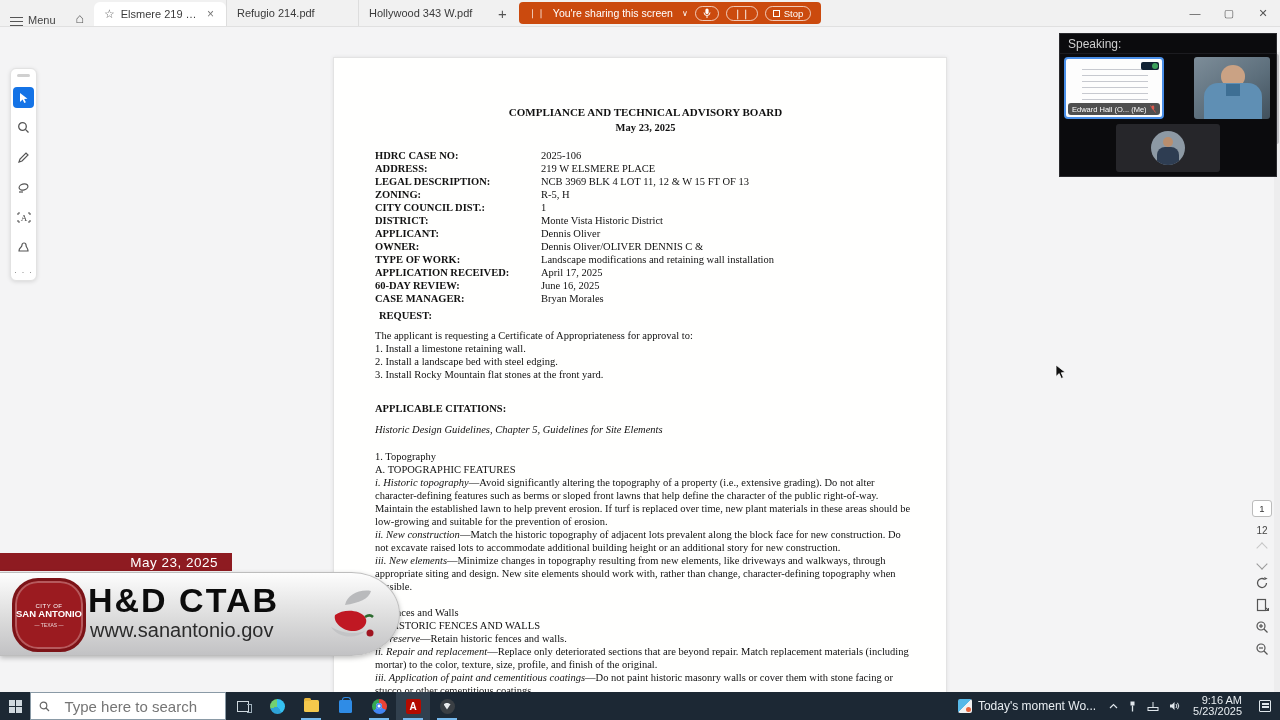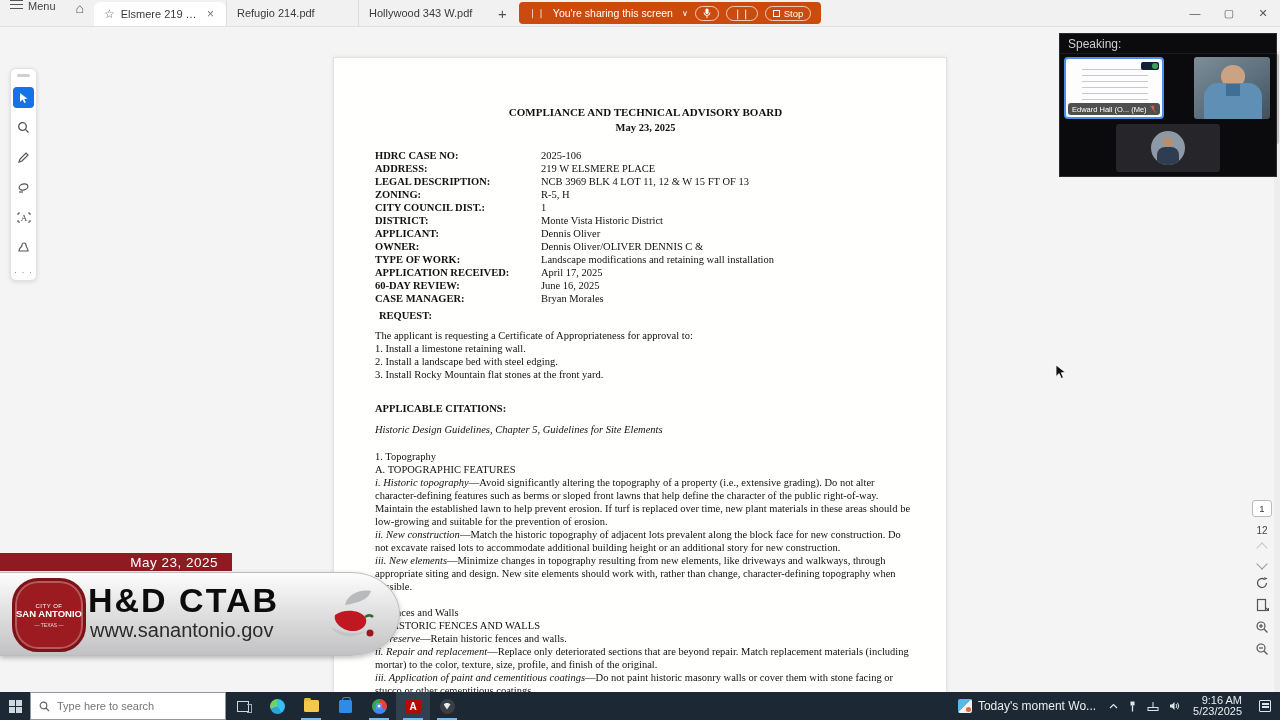--- a/index.html
+++ b/index.html
@@ -3,21 +3,21 @@
 <meta charset="utf-8">
 <style>
   * { margin:0; padding:0; box-sizing:border-box; }
   html,body { width:1280px; height:720px; overflow:hidden; background:#e8e8e8;
     font-family:"Liberation Sans", sans-serif; }
   .window { position:relative; width:1280px; height:720px; background:#f4f4f5; }
 
   
   .titlebar { position:absolute; top:0; left:0; right:0; height:27px; background:#f1f1f1;
     display:flex; align-items:stretch; font-size:11px; color:#333; border-bottom:1px solid #e0e0e0; }
-  .tb-btn { display:flex; align-items:flex-start; gap:5px; padding:0 10px; color:#444; cursor:default; }
+  .tb-btn { display:flex; align-items:flex-end; gap:5px; padding:0 10px; color:#444; cursor:default; }
   .hamburger { width:13px; height:9px; border-top:1.5px solid #555; border-bottom:1.5px solid #555; position:relative; }
   .hamburger:before { content:""; position:absolute; left:0; right:0; top:2.7px; border-top:1.5px solid #555; }
   .home-glyph { font-size:14px; color:#555; }
   .tab { display:flex; align-items:center; gap:6px; padding:0 10px; width:132px; position:relative; color:#3b3b3b; }
   .tab.active { background:#ffffff; border-radius:6px 6px 0 0; margin-top:2px; }
   .tab + .tab { border-left:1px solid #ddd; }
   .tab .star { color:#666; font-size:12px; }
   .tab .label { overflow:hidden; white-space:nowrap; text-overflow:ellipsis; flex:1; }
   .tab .close { color:#777; font-size:12px; padding:0 2px; }
   .addtab { display:flex; align-items:center; padding:0 8px; color:#555; font-size:15px; }
@@ -127,22 +127,22 @@
   .chili { position:absolute; right:18px; top:14px; }
 
   
   .taskbar { position:absolute; left:0; right:0; bottom:0; height:28px; background:#1c2834;
     display:flex; align-items:stretch; z-index:50; }
   .start { width:30px; display:flex; align-items:center; justify-content:center; }
   .winlogo { width:13px; height:13px; display:grid; grid-template-columns:6px 6px; grid-template-rows:6px 6px; gap:1px; }
   .winlogo i { background:#cfd8de; }
   .searchbox { width:196px; background:#fff; border:1px solid #8a9aa6; display:flex; align-items:center;
     gap:7px; padding:0 8px; }
-  .searchbox input { border:none; outline:none; font-size:11px; color:#444; width:140px; background:transparent;
-    font-family:"Liberation Sans", sans-serif; }
+  .searchbox input { border:none; outline:none; font-size:15px; color:#444; width:140px; background:transparent;
+    font-family:"Liberation Sans", sans-serif;text-align:right; }
   .taskview { width:34px; display:flex; align-items:center; justify-content:center; }
   .tv-sq { width:12px; height:11px; border:1.3px solid #cfd8de; position:relative; }
   .tv-sq:after { content:""; position:absolute; right:-4px; top:2px; width:4px; height:7px; border:1.3px solid #9fb0bb; border-left:none; }
   .tb-icons { display:flex; }
   .tbicon { width:34px; display:flex; align-items:center; justify-content:center; position:relative; }
   .tbicon.open:after { content:""; position:absolute; bottom:0; left:7px; right:7px; height:2px; background:#76b9ed; }
   .tbicon.active { background:#31404e; }
   .ic-edge { width:15px; height:15px; border-radius:50%; background:conic-gradient(#35c1f1 0 40%, #2ea3d8 40% 70%, #74d06f 70% 100%); }
   .ic-folder { width:15px; height:12px; background:#f5c84c; border-radius:1.5px; position:relative; }
   .ic-folder:before { content:""; position:absolute; top:-2.5px; left:0; width:7px; height:3px; background:#e9b73c; border-radius:1.5px 1.5px 0 0; }

